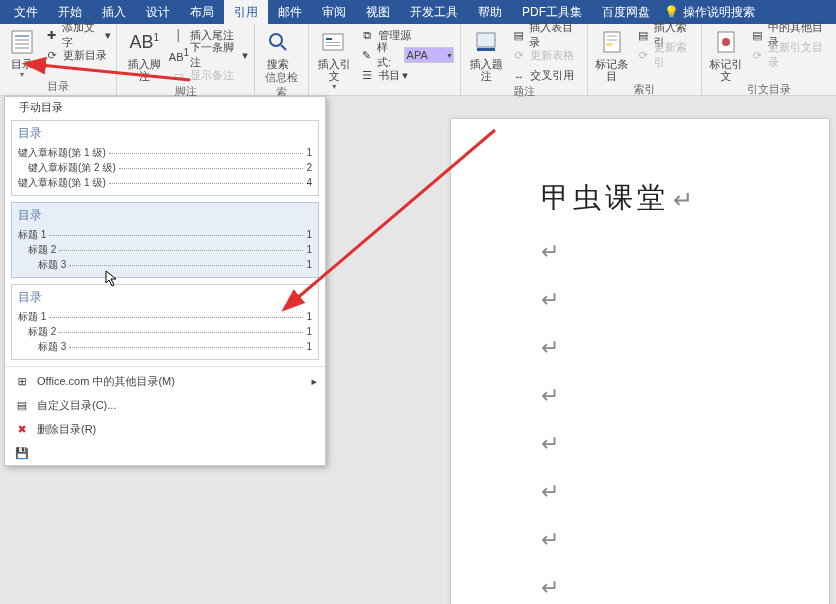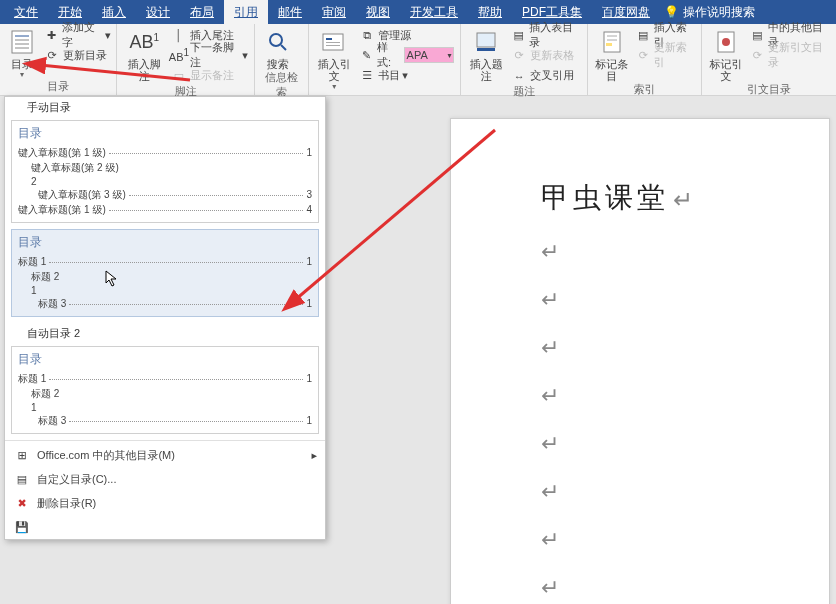--- a/index.html
+++ b/index.html
@@ -1,64 +1,64 @@
 <!DOCTYPE html>
 <html><head>
 <meta charset="utf-8">
 <style>
   * { box-sizing: border-box; margin: 0; padding: 0; font-family: "Microsoft YaHei", sans-serif; }
   body { width: 836px; height: 604px; background: #e6e6e6; overflow: hidden; position: relative; }
   
   .tabbar { background: #2b579a; height: 24px; display: flex; align-items: center; padding: 0 4px; color: #fff; font-size: 12px; }
-  .tab { padding: 0 10px; height: 24px; line-height: 24px; cursor: pointer; text-decoration: underline; }
+  .tab { padding: 0 10px; height: 24px; line-height: 24px; cursor: pointer; }
   .tab.active { background: #f3f3f3; color: #2b579a; }
   .tabbar .search { display: flex; align-items: center; margin-left: 4px; }
   .tabbar .search .bulb { margin-right: 4px; }
   
   .ribbon { background: #f3f3f3; height: 72px; border-bottom: 1px solid #d4d4d4; display: flex; }
   .group { border-right: 1px solid #d4d4d4; padding: 2px 6px 0; display: flex; flex-direction: column; justify-content: space-between; }
   .group-label { font-size: 11px; color: #666; text-align: center; padding-bottom: 2px; }
   .group-body { display: flex; align-items: flex-start; gap: 6px; flex: 1; }
   .bigbtn { display: flex; flex-direction: column; align-items: center; justify-content: center; width: 34px; font-size: 11px; color: #444; cursor: pointer; padding-top: 2px; }
   .bigbtn .ic { width: 28px; height: 28px; display: flex; align-items: center; justify-content: center; }
   .bigbtn .lbl { margin-top: 2px; line-height: 12px; text-align: center; }
   .bigbtn .caret { font-size: 8px; color: #666; }
   .smallbtns { display: flex; flex-direction: column; gap: 2px; }
   .smallbtn { display: flex; align-items: center; font-size: 11px; color: #444; cursor: pointer; height: 18px; }
   .smallbtn .ic { width: 16px; height: 16px; margin-right: 3px; display: inline-flex; align-items: center; justify-content: center; }
   .ab { font-size: 18px; font-weight: normal; color: #444; }
   .ab sup { font-size: 10px; }
   
   .dropdown { position: absolute; left: 4px; top: 96px; width: 322px; background: #fff; border: 1px solid #c8c8c8; box-shadow: 2px 2px 6px rgba(0,0,0,0.25); font-size: 11px; }
   .dd-head { background: #eef3f8; padding: 2px 6px; color: #444; border-bottom: 1px solid #e0e0e0; }
-  .dd-section-title { padding: 3px 22px; color: #333; font-size: 11px; }
+  .dd-section-title { padding: 3px 14px; color: #333; font-size: 11px; }
   .dd-card { margin: 2px 6px 6px; border: 1px solid #d0d0d0; background: #fff; padding: 4px 6px; cursor: pointer; }
   .dd-card.selected { background: #e8eef6; border: 1px solid #b5c8e0; }
   .dd-card .card-title { color: #5b7aa8; font-size: 12px; margin-bottom: 4px; }
   .toc-line { display: flex; align-items: baseline; font-size: 10px; color: #444; margin: 1px 0; }
   .toc-line .lead { white-space: nowrap; }
   .toc-line .dots { flex: 1; border-bottom: 1px dotted #999; margin: 0 3px; position: relative; top: -2px; }
   .toc-line .pn { }
-  .indent1 { padding-left: 10px; flex-direction: column; }
+  .indent1 { padding-left: 10px; }
   .indent2 { padding-left: 20px; }
   .dd-sep { height: 1px; background: #e0e0e0; margin: 2px 0; }
   .dd-menuitem { display: flex; align-items: center; padding: 4px 8px; color: #444; cursor: pointer; }
   .dd-menuitem.disabled { color: #aaa; cursor: default; }
   .dd-menuitem .ic { width: 18px; height: 16px; margin-right: 6px; display: inline-flex; align-items: center; justify-content: center; }
   
   .page { position: absolute; left: 450px; top: 118px; width: 380px; height: 522px; background: #ffffff; border: 1px solid #ccc; box-shadow: 0 0 4px rgba(0,0,0,0.1); padding: 60px 30px 26px 90px; }
   .page h1 { font-size: 28px; font-weight: 400; color: #222; letter-spacing: 4px; }
   .page .ret { font-size: 22px; color: #888; }
   .page h1 .ret { font-size: 24px; vertical-align: middle; margin-left: 4px; }
   .para-mark { font-size: 22px; color: #888; margin-top: 22px; }
   .anchor { position: absolute; left: 490px; top: 140px; width: 10px; height: 10px; border: 1px solid #aaa; }
   
   svg.arrow { position: absolute; left: 0; top: 0; pointer-events: none; }
   
-  .styleselect { border: 1px solid #ccc; background: #f9a8d4; font-size: 11px; padding: 0 2px; height: 16px; display: inline-flex; align-items: center; width: 54px; justify-content: space-between; }
+  .styleselect { border: 1px solid #ccc; background: #c4b5fd; font-size: 11px; padding: 0 2px; height: 16px; display: inline-flex; align-items: center; width: 54px; justify-content: space-between; }
   .styleselect .caret { font-size: 8px; }
   
   .cursor { position: absolute; font-size: 14px; color: #000; pointer-events: none; }
 </style>
 </head>
 <body>
 
 <div class="tabbar">
   <div class="tab">文件</div>
   <div class="tab">开始</div>
@@ -279,25 +279,20 @@
     <div class="toc-line">
         <span class="lead">键入章标题(第 1 级)</span>
         <span class="dots"></span>
         <span class="pn">1</span>
       </div>
     <div class="toc-line indent1">
         <span class="lead">键入章标题(第 2 级)</span>
         <span class="dots"></span>
         <span class="pn">2</span>
       </div>
-    <div class="toc-line indent2">
-        <span class="lead">键入章标题(第 3 级)</span>
-        <span class="dots"></span>
-        <span class="pn">3</span>
-      </div>
     <div class="toc-line">
         <span class="lead">键入章标题(第 1 级)</span>
         <span class="dots"></span>
         <span class="pn">4</span>
       </div>
   </div>
 
   <div class="dd-card selected">
     <div class="card-title">目录</div>
     <div class="toc-line">
@@ -310,21 +305,20 @@
         <span class="dots"></span>
         <span class="pn">1</span>
       </div>
     <div class="toc-line indent2">
         <span class="lead">标题 3</span>
         <span class="dots"></span>
         <span class="pn">1</span>
       </div>
   </div>
 
-  <div class="dd-section-title">自动目录 2</div>
   <div class="dd-card">
     <div class="card-title">目录</div>
     <div class="toc-line">
         <span class="lead">标题 1</span>
         <span class="dots"></span>
         <span class="pn">1</span>
       </div>
     <div class="toc-line indent1">
         <span class="lead">标题 2</span>
         <span class="dots"></span>

